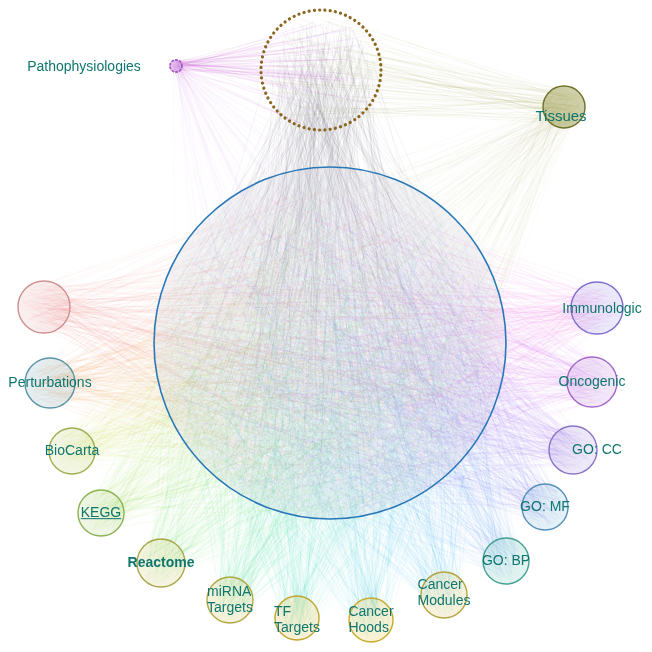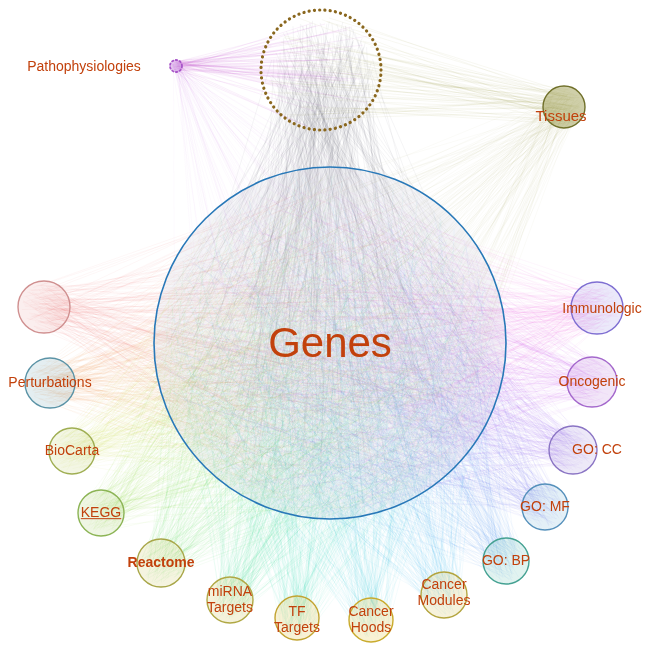--- a/index.html
+++ b/index.html
@@ -18,22 +18,22 @@
     background: #ffffff;
   }
   #viz {
     position: absolute;
     left: 0;
     top: 0;
   }
   .node-label {
     position: absolute;
     transform: translate(-50%, -50%);
-    color: #c2410c;
-    text-align: center;
+    color: #0f766e;
+    text-align: left;
     white-space: pre-line;
     line-height: 1.12;
     pointer-events: none;
     user-select: none;
   }
 </style>
 </head>
 <body>
 
 <div id="stage">
@@ -2784,21 +2784,20 @@
         <circle cx="371" cy="620" r="22" fill="rgba(235,210,100,0.28)" stroke="#c9ab2d" stroke-width="1.4"></circle>
         <circle cx="444" cy="595" r="23" fill="rgba(220,205,110,0.25)" stroke="#b3a43e" stroke-width="1.4"></circle>
         <circle cx="506" cy="561" r="23" fill="rgba(120,200,185,0.22)" stroke="#44a192" stroke-width="1.4"></circle>
         <circle cx="545" cy="507" r="23" fill="rgba(130,185,220,0.22)" stroke="#5590bb" stroke-width="1.4"></circle>
         <circle cx="573" cy="450" r="24" fill="rgba(175,155,225,0.22)" stroke="#8a74c4" stroke-width="1.4"></circle>
         <circle cx="592" cy="382" r="25" fill="rgba(195,140,225,0.22)" stroke="#a468cc" stroke-width="1.4"></circle>
         <circle cx="597" cy="308" r="26" fill="rgba(165,155,230,0.22)" stroke="#7e6ed2" stroke-width="1.4"></circle>
       </g>
   </svg>
 
-  <div class="node-label" style="left: 330px; top: 343px; font-size: 42px;">Genes</div>
   <div class="node-label" style="left: 84px; top: 67px; font-size: 14px;">Pathophysiologies</div>
   <div class="node-label" style="left: 561px; top: 96px; font-size: 15px; margin-top: 20px;">Tissues</div>
   <div class="node-label" style="left: 50px; top: 383px; font-size: 14px;">Perturbations</div>
   <div class="node-label" style="left: 72px; top: 451px; font-size: 14px;">BioCarta</div>
   <div class="node-label" style="left: 101px; top: 513px; font-size: 14px; text-decoration: underline;">KEGG</div>
   <div class="node-label" style="left: 161px; top: 563px; font-size: 14px; font-weight: bold;">Reactome</div>
   <div class="node-label" style="left: 230px; top: 600px; font-size: 14px;">miRNA
 Targets</div>
   <div class="node-label" style="left: 297px; top: 620px; font-size: 14px;">TF
 Targets</div>

